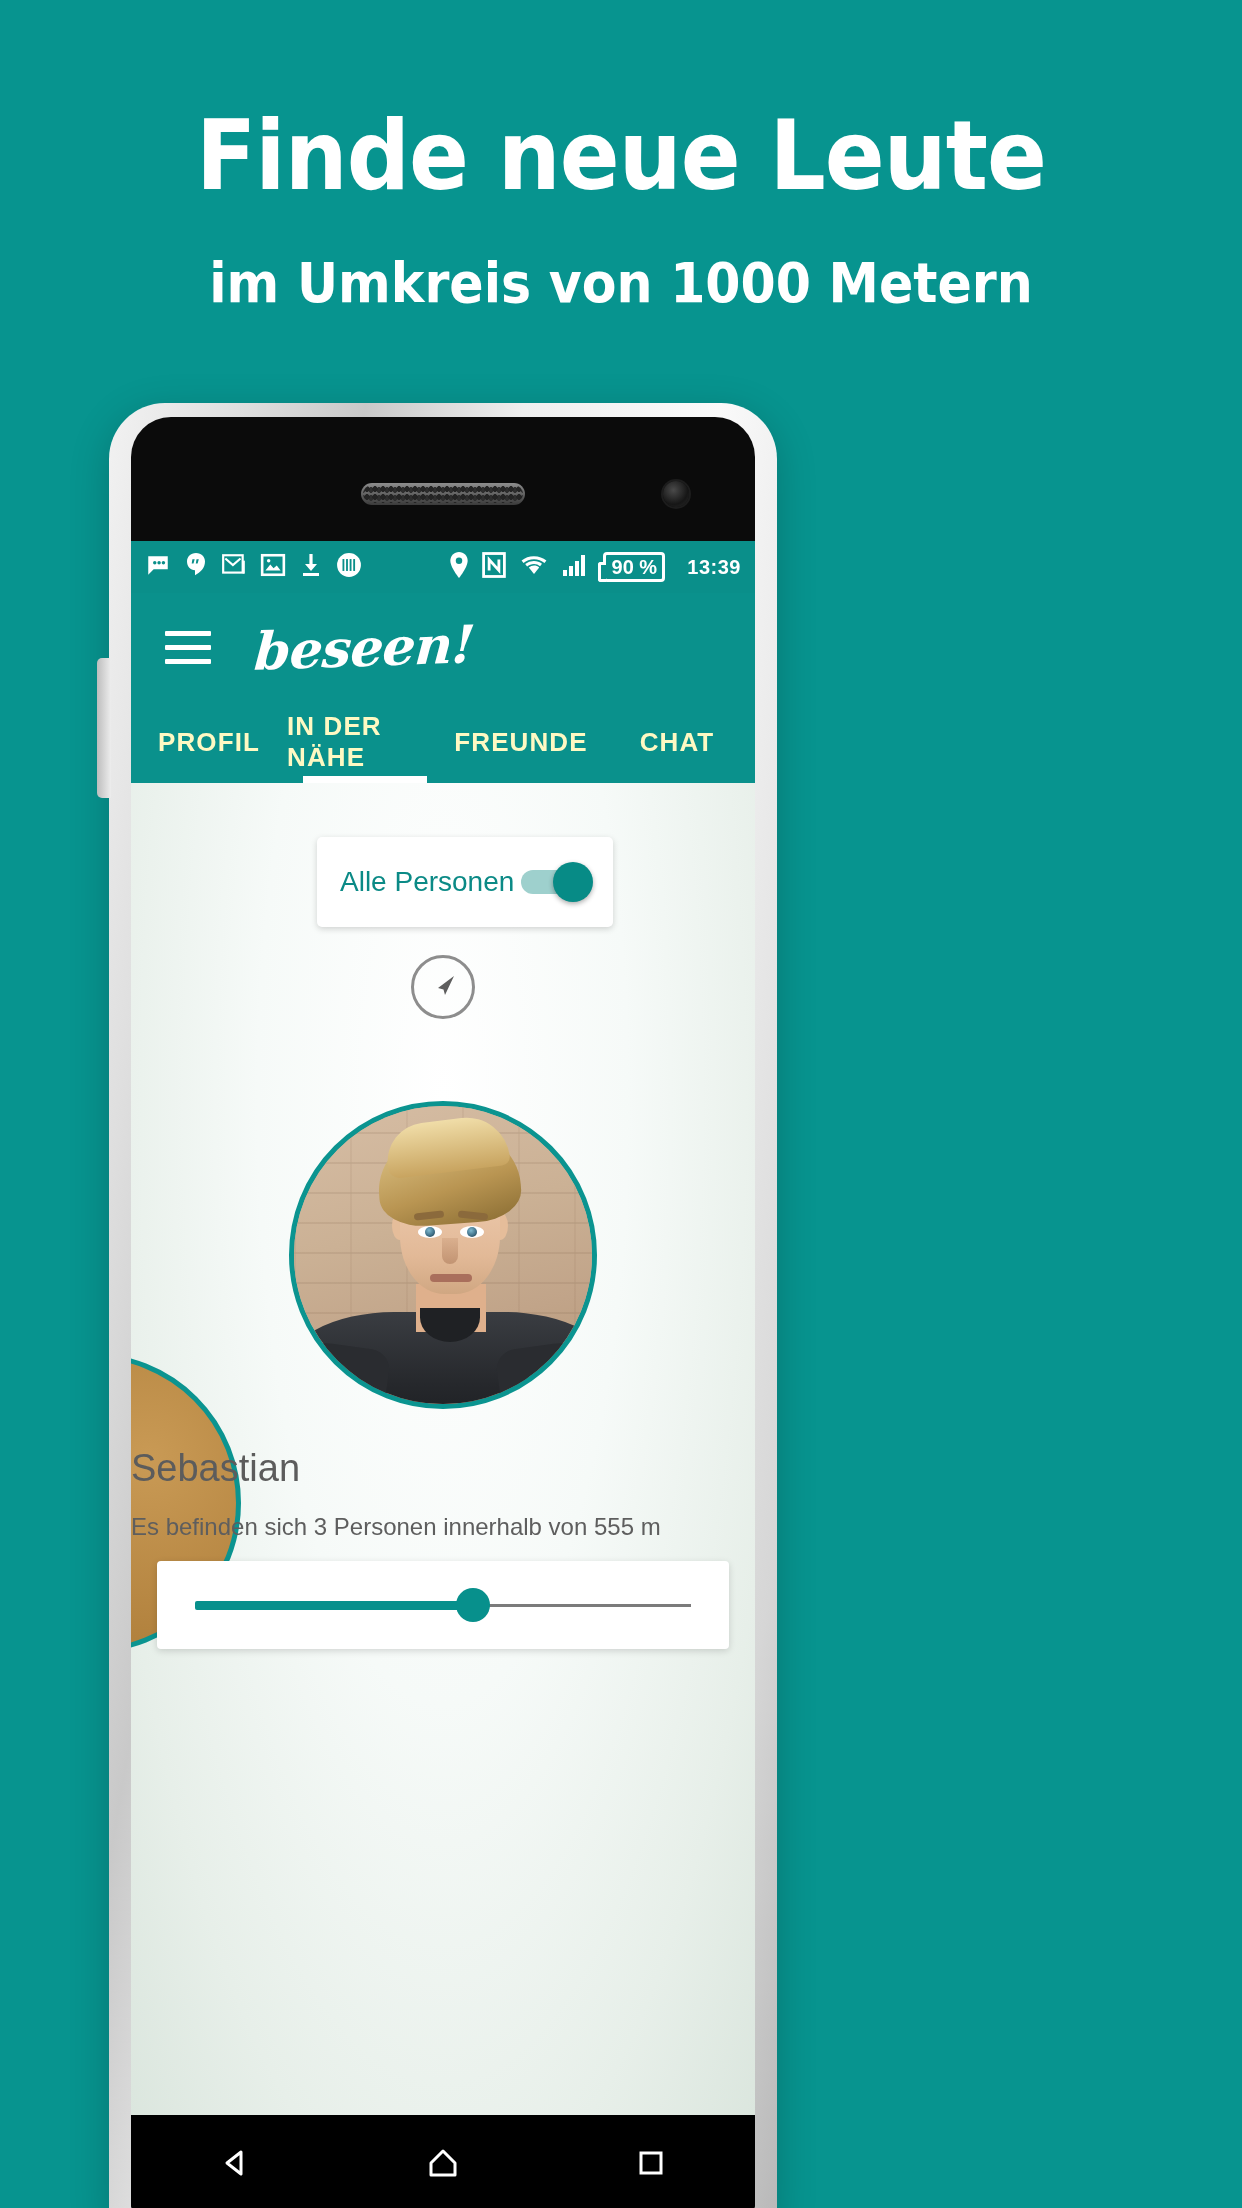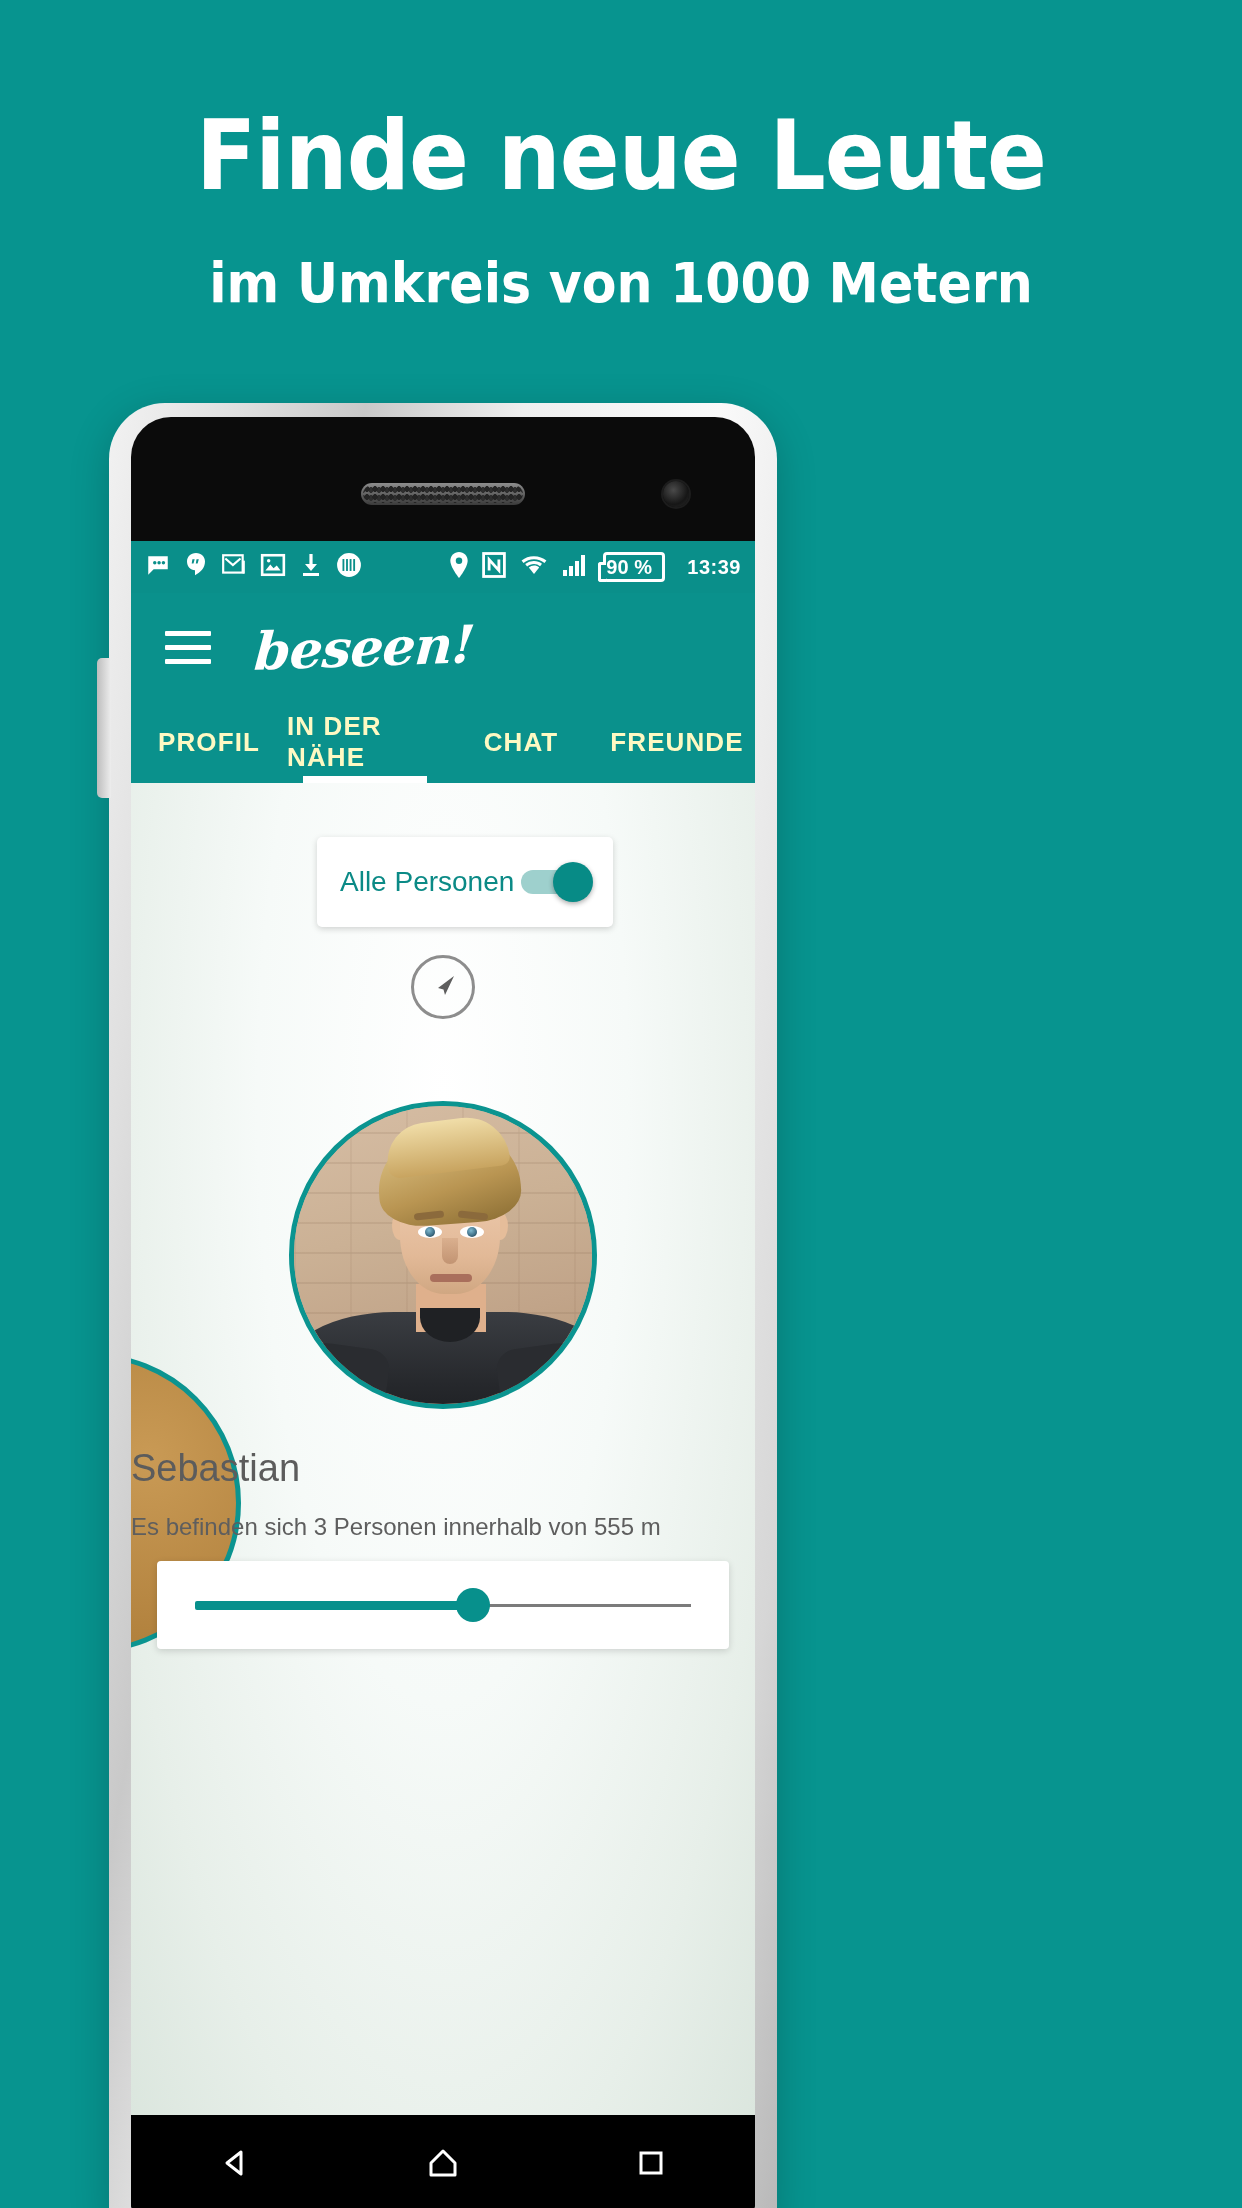--- a/index.html
+++ b/index.html
@@ -86,21 +86,21 @@
   
   .statusbar{
     height:52px; background:#0a8f8a;
     display:flex; align-items:center; padding:0 14px;
     color:#fff;
   }
   .sb-left{ display:flex; align-items:center; gap:13px; flex:1; }
   .sb-right{ display:flex; align-items:center; gap:13px; }
   .sb-time{ font-size:20px; font-weight:bold; letter-spacing:.5px; margin-left:9px; }
   .batt{
-    display:flex; align-items:center; 
+    display:flex; align-items:center; justify-content:center;
     width:62px; height:30px; border:3px solid #fff; border-radius:4px;
     font-size:20px; font-weight:bold; position:relative;
   }
   .batt::before{
     content:""; position:absolute; left:-8px; top:7px; width:5px; height:14px;
     background:#0a8f8a; border-left:3px solid #fff; border-top:3px solid #fff; border-bottom:3px solid #fff;
     border-radius:3px 0 0 3px;
   }
 
   
@@ -383,22 +383,22 @@
             <i></i>
             <i></i>
             <i></i>
           </span>
         <span class="logo">beseen!</span>
       </div>
 
       <div class="tabs">
         <div class="tab">PROFIL</div>
         <div class="tab active">IN DER NÄHE</div>
+        <div class="tab">FREUNDE</div>
         <div class="tab">CHAT</div>
-        <div class="tab">FREUNDE</div>
       </div>
 
       <div class="content">
 
         <div class="neighbour"></div>
 
         <div class="toggle-card">
           <span class="toggle-label">Alle Personen</span>
           <span class="switch">
             <span class="track"></span>

